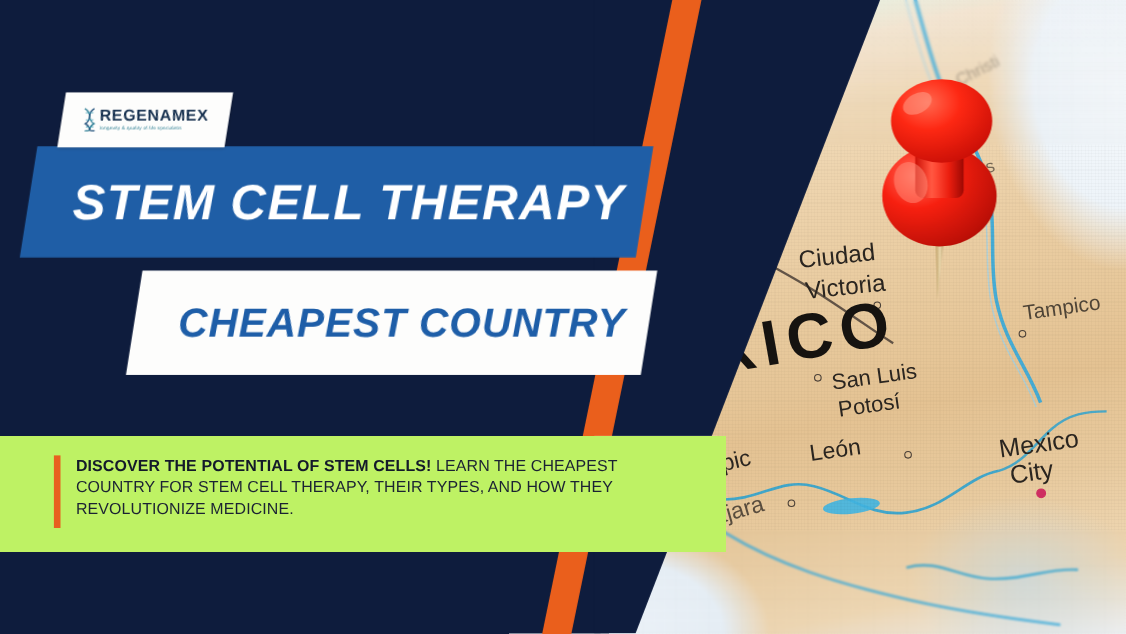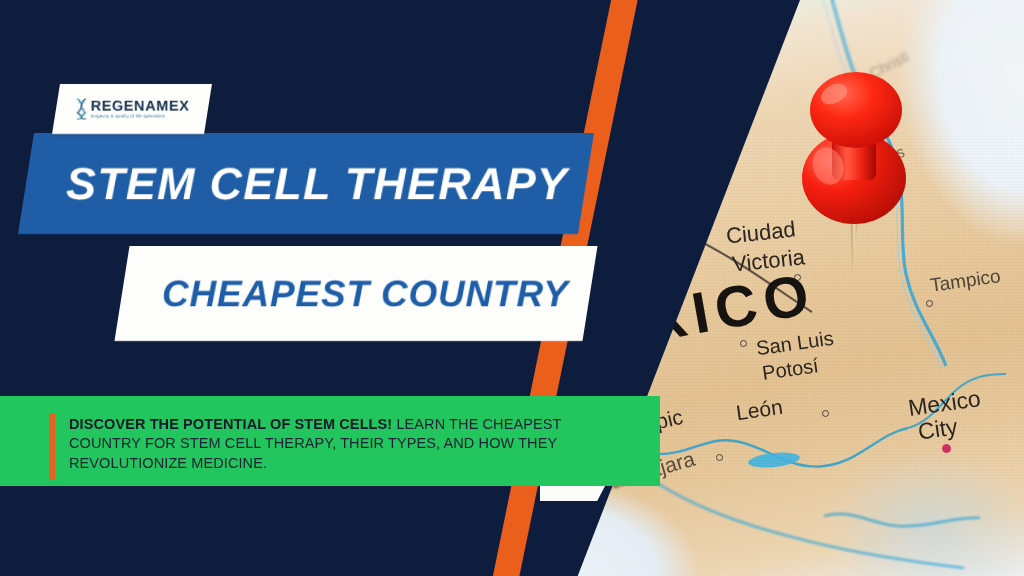--- a/index.html
+++ b/index.html
@@ -116,22 +116,22 @@
     font-style: italic;
     color: #1e5ea8;
     letter-spacing: 0.8px;
     white-space: nowrap;
   }
 
   
   .desc-strip {
     position: absolute;
     left: 0; top: 396px;
-    width: 660px; height: 90px;
-    background: #22c55e;
+    width: 660px; height: 105px;
+    background: #bef264;
     z-index: 5;
   }
   .desc-bar {
     position: absolute;
     left: 49px; top: 18px;
     width: 6px; height: 66px;
     background: #e8601f;
   }
   .desc-text {
     position: absolute;

